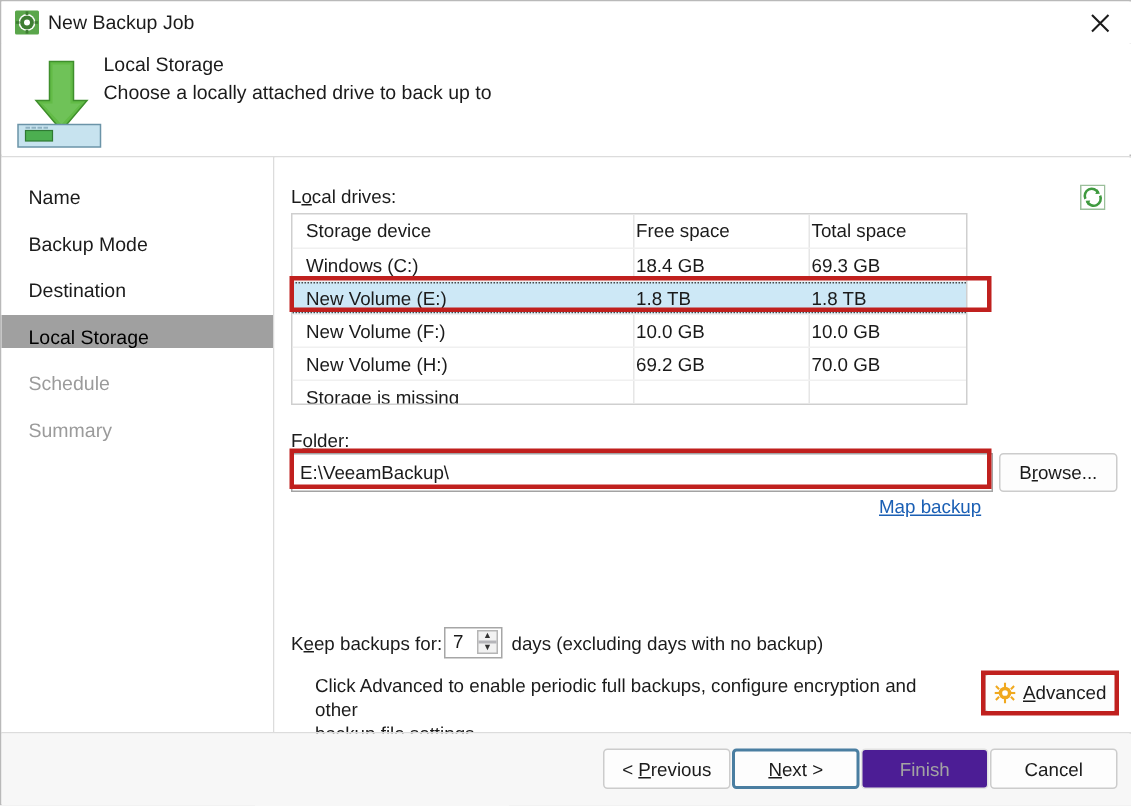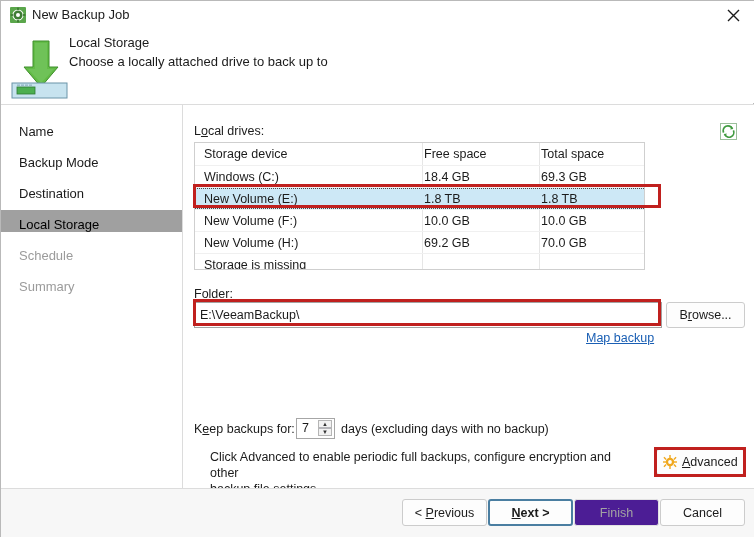--- a/index.html
+++ b/index.html
@@ -144,21 +144,21 @@
     background: #fdfdfd;
     border: 1px solid #cccccc;
     border-radius: 3px;
     font-family: "Liberation Sans", sans-serif;
     font-size: 12.5px;
     color: #1b1b1b;
     display: flex; align-items: center; justify-content: center;
     cursor: default;
     white-space: nowrap;
   }
-  .btn.focused { border: 2px solid #4a7ea1; font-weight: bold; }
+  .btn.focused { border: 2px solid #4a7ea1; }
   .btn.disabled { color: #a3a3a3; background: #4c1d95; border-color: #e2e2e2; }
   .btn u { text-decoration: underline; }
 
   .link {
     position: absolute;
     font-size: 12.5px;
     color: #1a5fb4;
     text-decoration: underline;
     cursor: pointer;
     white-space: nowrap;

